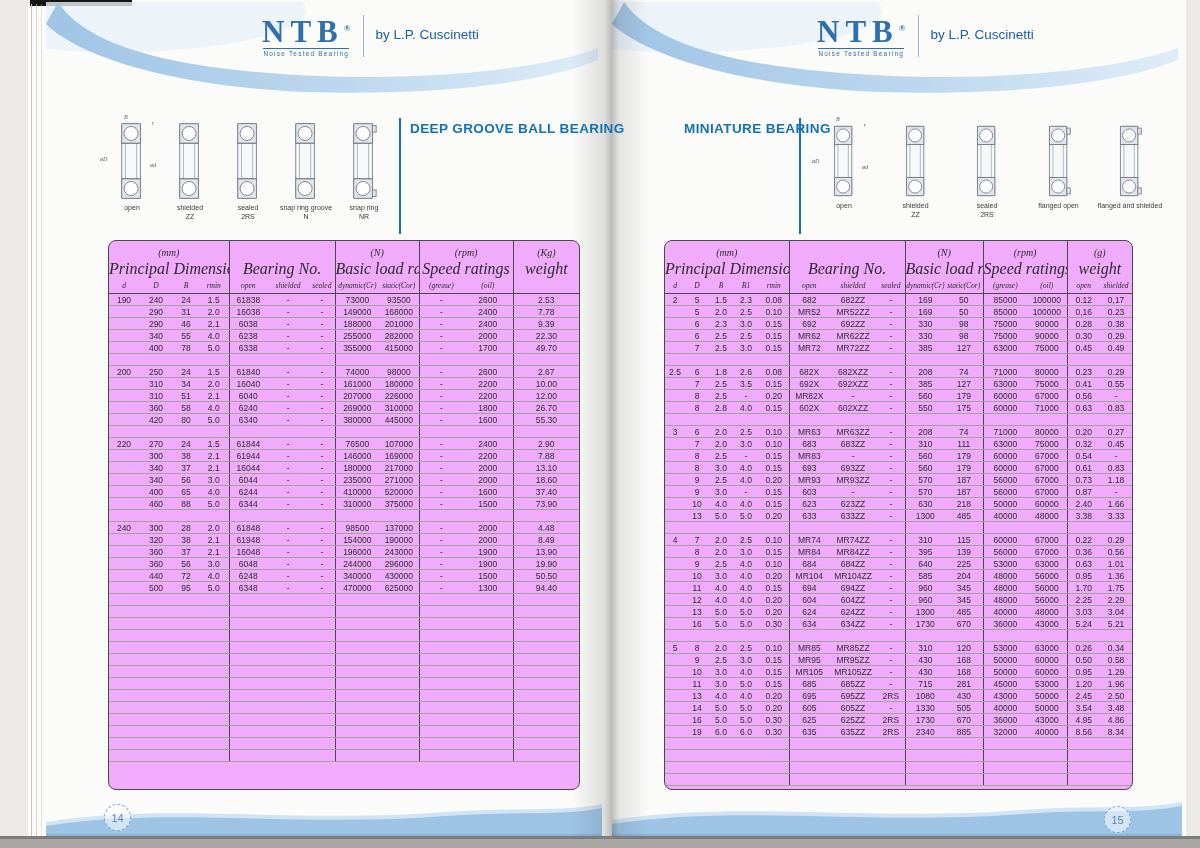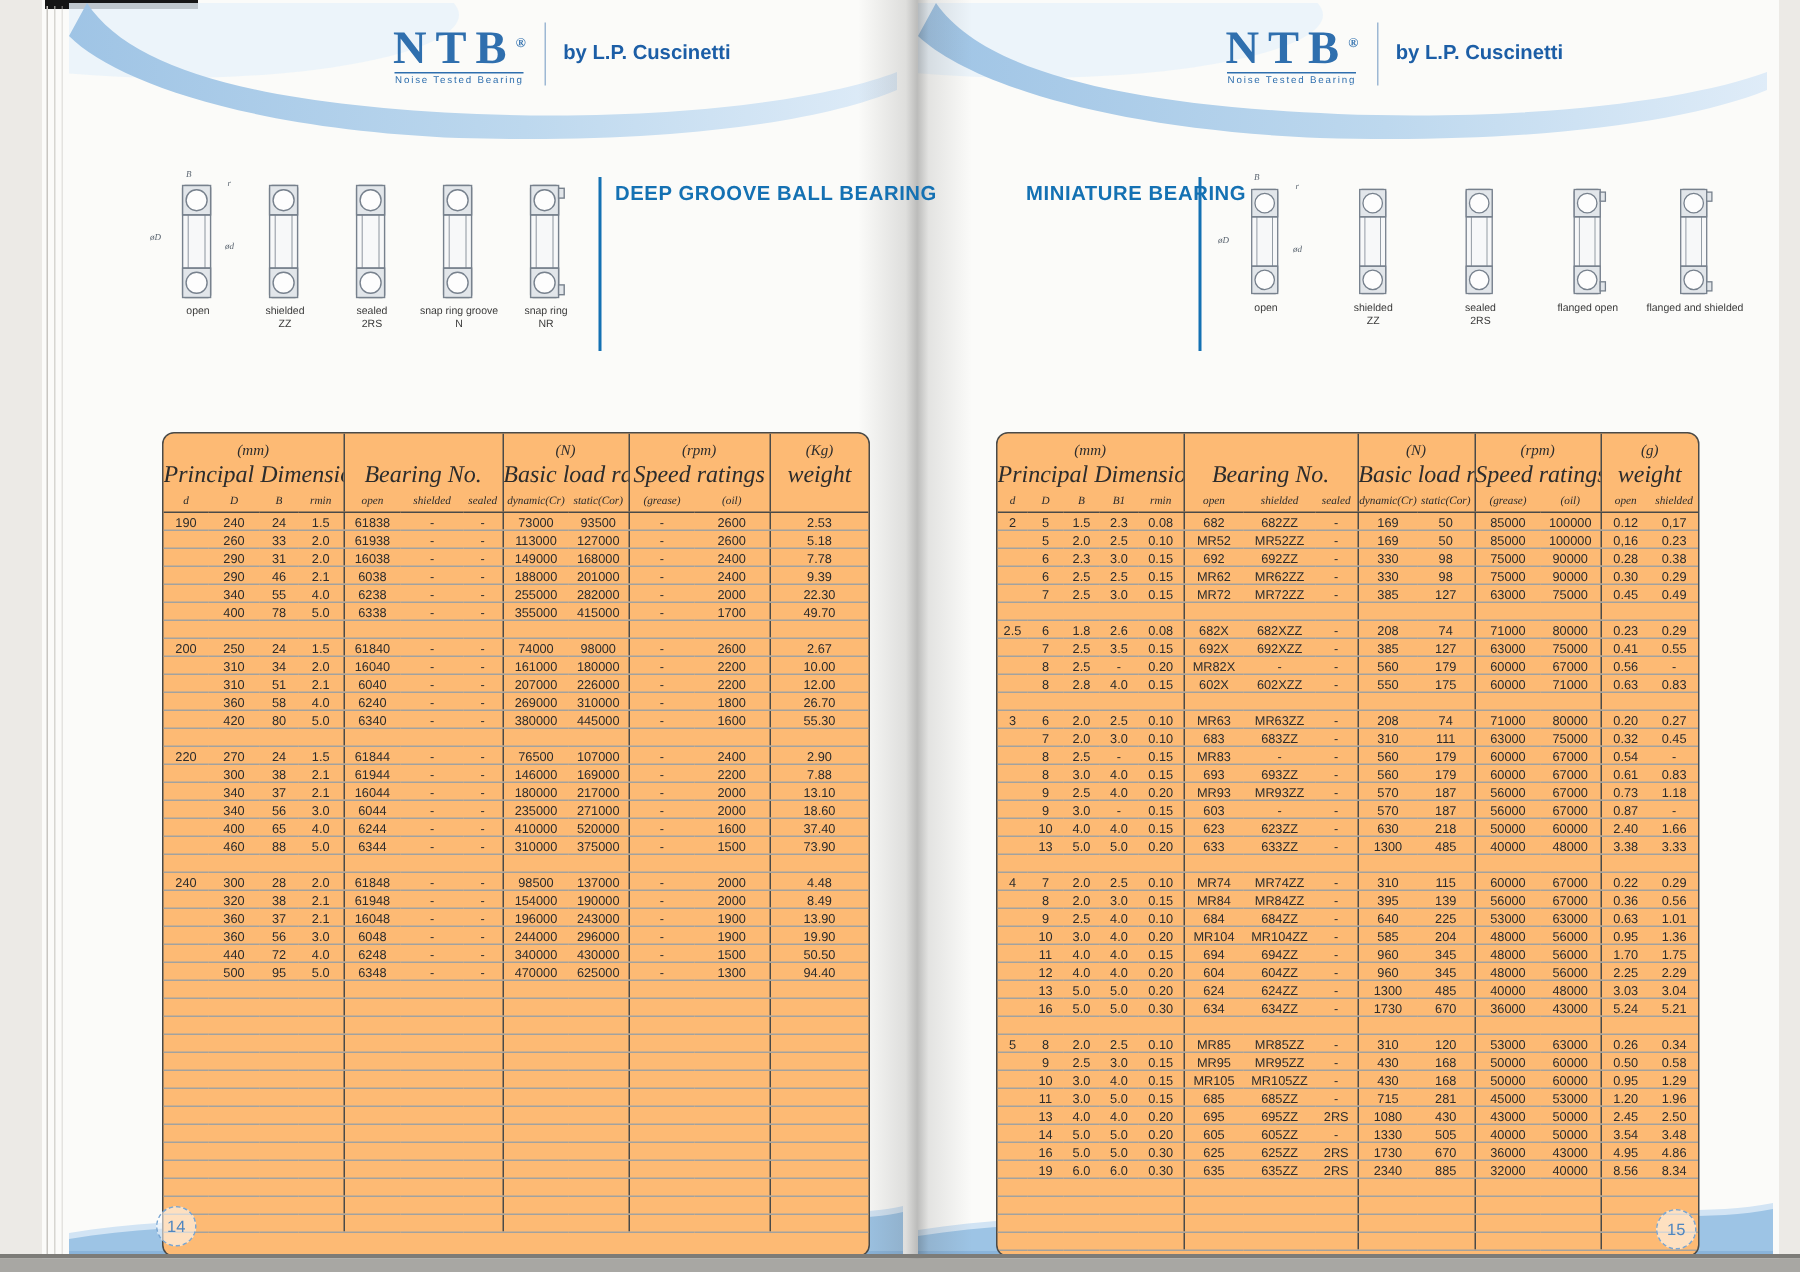--- a/index.html
+++ b/index.html
@@ -17,33 +17,33 @@
   .wave-top{position:absolute;top:2px;z-index:0;}
   .wave-bottom{position:absolute;z-index:0;}
 
   
   .logo{position:absolute;display:flex;align-items:flex-start;z-index:2;}
   .ntb-block{display:flex;flex-direction:column;align-items:center;}
   .ntb-word{font-family:"Liberation Serif",serif;font-weight:bold;font-size:31px;line-height:30px;color:#2f6fae;letter-spacing:6px;}
   .ntb-reg{font-size:9px;vertical-align:super;letter-spacing:0;color:#2f6fae;}
   .ntb-tag{font-size:6.5px;letter-spacing:1.2px;color:#2f6fae;border-top:1px solid #2f6fae;padding-top:1px;margin-top:1px;white-space:nowrap;}
   .logo-divider{width:1px;height:42px;background:#9db8d4;margin:2px 11px 0 13px;}
-  .byline{font-size:13.5px;font-weight:bold;color:#1c5ea6;margin-top:14px;white-space:nowrap;}
+  .byline{font-size:13.5px;font-weight:normal;color:#1c5ea6;margin-top:14px;white-space:nowrap;}
 
   .section-title{position:absolute;font-size:13.5px;font-weight:bold;color:#1471b3;letter-spacing:.4px;white-space:nowrap;z-index:2;}
   .title-vline{position:absolute;width:2px;background:#1471b3;z-index:2;}
 
   
   .dia-row{position:absolute;display:flex;justify-content:space-between;z-index:2;}
   .dia{position:relative;display:flex;flex-direction:column;align-items:center;width:44px;}
   .dia-label{font-size:7px;color:#3a3a3a;text-align:center;line-height:1.25;margin-top:4px;white-space:nowrap;}
   .dim{position:absolute;font-family:"Liberation Serif",serif;font-style:italic;font-size:6px;color:#5a6470;white-space:nowrap;}
 
   
-  .tbl-wrap{position:absolute;border:1px solid #4a4a48;border-radius:8px;overflow:hidden;background:#fdba74;z-index:2;margin-top:48px;}
+  .tbl-wrap{position:absolute;border:1px solid #4a4a48;border-radius:8px;overflow:hidden;background:#f0abfc;z-index:2;}
   table{border-collapse:collapse;table-layout:fixed;width:100%;}
   th,td{overflow:hidden;white-space:nowrap;text-align:center;padding:0;color:#2c2c2c;}
   thead th{font-family:"Liberation Serif",serif;font-style:italic;font-weight:normal;}
   tr.h0 th{font-size:10px;height:16px;padding-top:3px;}
   tr.h1 th{font-size:16px;height:17px;}
   tr.h2 th{font-size:7.5px;height:15px;border-bottom:1px solid #4a4a48;}
   tbody tr{height:12px;}
   tbody td{font-size:8.5px;border-bottom:1px solid #a3a29e;}
   .sec{border-left:1px solid #4a4a48;}
 
@@ -239,34 +239,20 @@
             <td>-</td>
             <td>-</td>
             <td class="sec">73000</td>
             <td>93500</td>
             <td class="sec">-</td>
             <td>2600</td>
             <td class="sec">2.53</td>
           </tr>
           <tr>
             <td></td>
-            <td>260</td>
-            <td>33</td>
-            <td>2.0</td>
-            <td class="sec">61938</td>
-            <td>-</td>
-            <td>-</td>
-            <td class="sec">113000</td>
-            <td>127000</td>
-            <td class="sec">-</td>
-            <td>2600</td>
-            <td class="sec">5.18</td>
-          </tr>
-          <tr>
-            <td></td>
             <td>290</td>
             <td>31</td>
             <td>2.0</td>
             <td class="sec">16038</td>
             <td>-</td>
             <td>-</td>
             <td class="sec">149000</td>
             <td>168000</td>
             <td class="sec">-</td>
             <td>2400</td>

